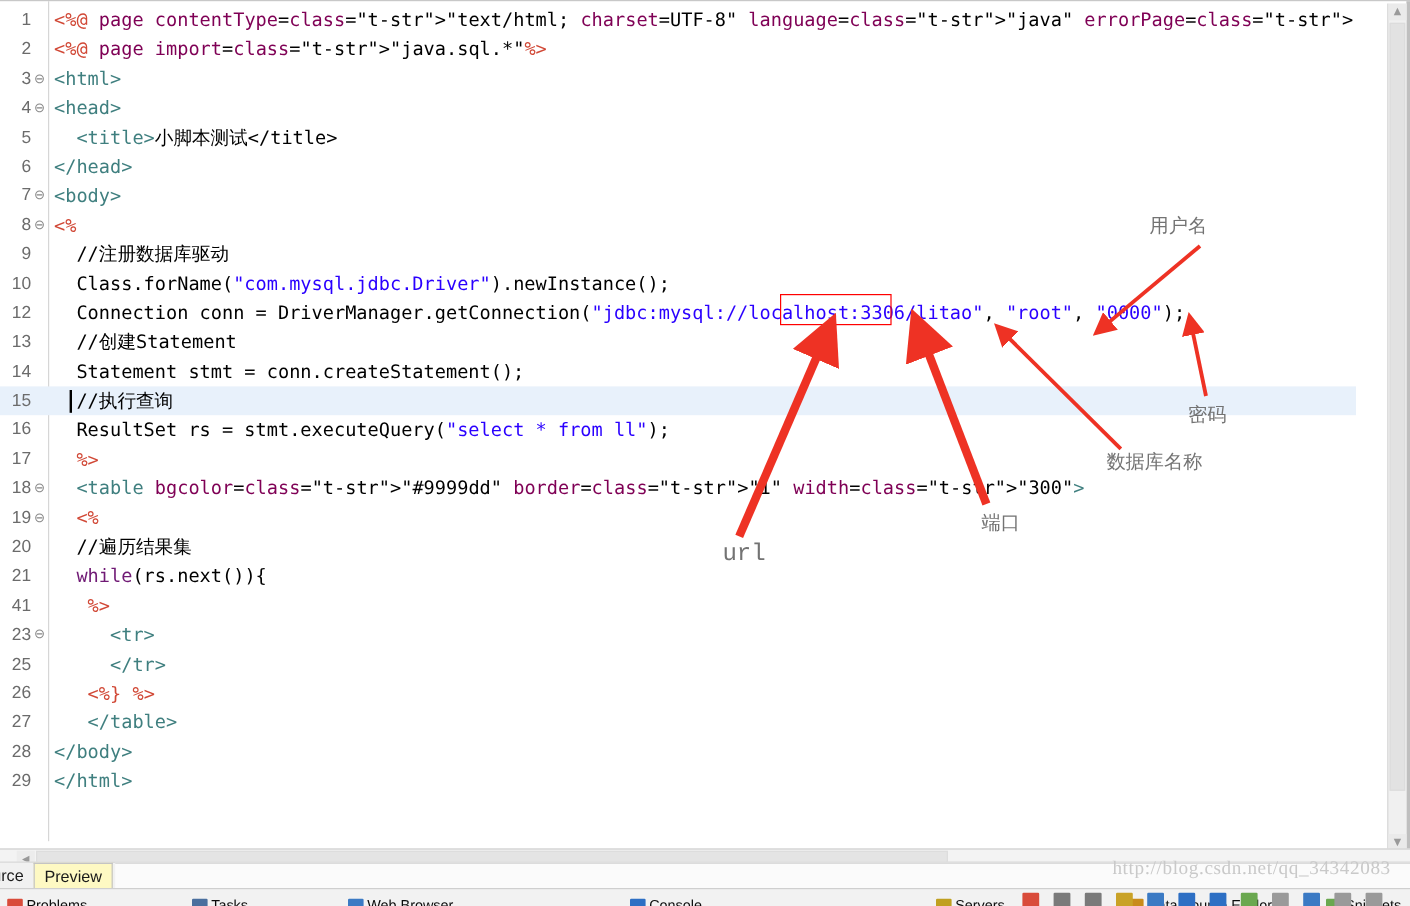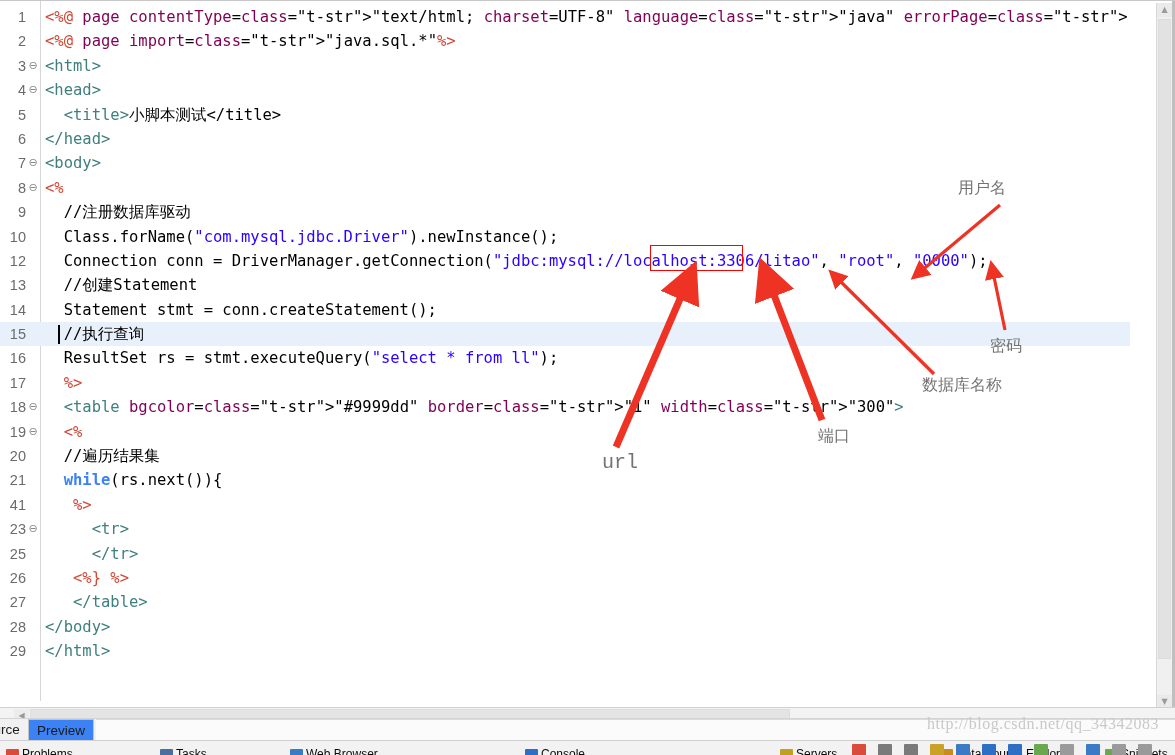--- a/index.html
+++ b/index.html
@@ -82,21 +82,21 @@
   }
 
   
   .t-jsp      { color: #d14836; }            
   .t-jspdir   { color: #7f0055; }            
   .t-attr     { color: #7f0055; }  
   .t-strplain { color: #2a00ff; }            
   .t-tag      { color: #3f7f7f; }            
   .t-txt      { color: #000000; }            
   .t-cmt      { color: #000000; }            
-  .t-kw       { color: #3b82f6; font-weight: bold; }  
+  .t-kw       { color: #701a75; font-weight: normal; }  
 
   
   .sel-box {
     position: absolute;
     border: 1.5px solid #ff0000;
     box-sizing: border-box;
     pointer-events: none;
   }
 
   
@@ -208,21 +208,21 @@
     font-size: 13.5px;
     color: #1a1a1a;
     box-sizing: border-box;
   }
   .sp-tab.source {
     left: -22px;
     background: #f1f1f1;
   }
   .sp-tab.preview {
     left: 28px;
-    background: #3b82f6;
+    background: #fef9c3;
     border-left: 1px solid #c4c4c4;
     border-right: 1px solid #c4c4c4;
     border-top: 1px solid #c4c4c4;
   }
   .sp-rest {
     position: absolute;
     left: 96px; top: 0;
     width: 1079px; height: 22px;
     background: #fbfbfb;
     border-top: 1px solid #dcdcdc;

